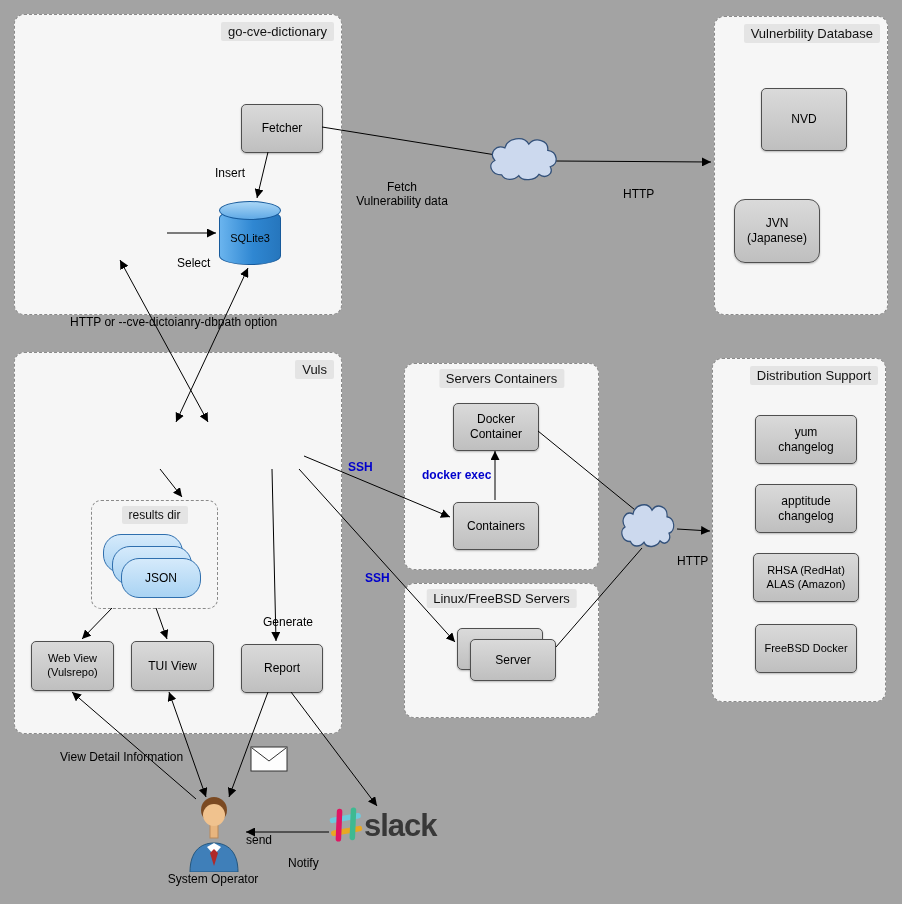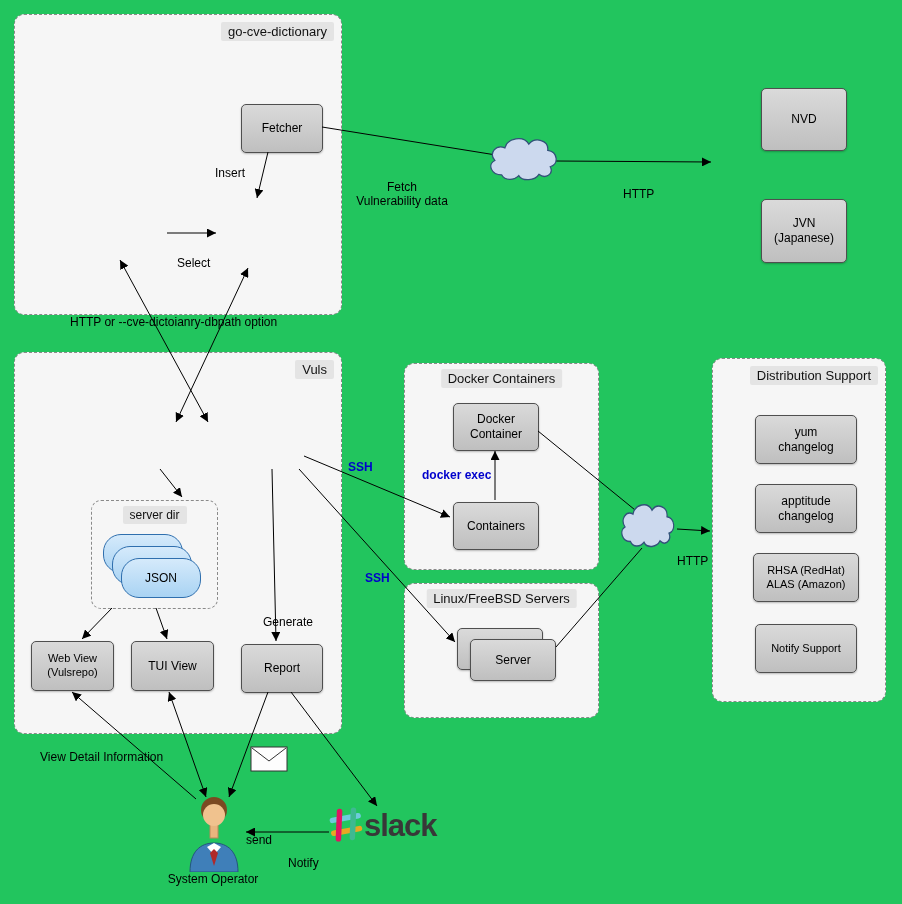--- a/index.html
+++ b/index.html
@@ -1,17 +1,17 @@
 <!DOCTYPE html>
 <html style="--scan-fill: #FFC400; --ssh-blue: #0000CC; --cylinder-fill: #2F87D2; --json-fill: #A9D3F3; --cloud-fill: #CCD9EE; --group-fill: #F6F6F6; --node-fill: #BFBFBF; --chip-fill: #E4E4E4;"><head>
 <meta charset="utf-8">
 <style>
   html,body{margin:0;padding:0;background:#fff;}
   body{font-family:"Liberation Sans","DejaVu Sans",sans-serif;color:#000;}
-  #canvas{position:relative;width:902px;height:904px;background:#22c55e;overflow:hidden;}
+  #canvas{position:relative;width:902px;height:904px;background:#a3a3a3;overflow:hidden;}
 
   .group{position:absolute;background:var(--group-fill,#f6f6f6);border:1px dashed #8a8a8a;border-radius:10px;z-index:1;}
   .subgroup{z-index:2;}
   .group-title{position:absolute;font-size:13px;color:#111;background:var(--chip-fill,#e4e4e4);padding:2px 7px;border-radius:2px;white-space:nowrap;}
   .gt-right{top:7px;right:7px;}
   .gt-center{top:5px;left:50%;transform:translateX(-50%);}
 
   .node{position:absolute;display:flex;align-items:center;justify-content:center;text-align:center;
         font-size:12px;background:linear-gradient(180deg,#dadada,var(--node-fill,#bfbfbf));
         border:1px solid #4f4f4f;border-radius:5px;box-shadow:0 1px 2px rgba(0,0,0,.25);z-index:3;line-height:1.25;}
@@ -37,45 +37,53 @@
   #slack-logo .slack-text{font-size:31px;font-weight:bold;color:#383838;letter-spacing:-1px;line-height:1;}
 </style>
 </head>
 <body>
 
 <div id="canvas">
 
   <div class="group" style="left:14px;top:14px;width:326px;height:299px;">
     <span class="group-title gt-right">go-cve-dictionary</span>
   </div>
+  <div class="group" style="left:714px;top:16px;width:172px;height:297px;">
+    <span class="group-title gt-right">Vulnerbility Database</span>
+  </div>
   <div class="group" style="left:14px;top:352px;width:326px;height:380px;">
     <span class="group-title gt-right">Vuls</span>
   </div>
   <div class="group" style="left:404px;top:363px;width:193px;height:205px;">
-    <span class="group-title gt-center">Docker Containers</span>
+    <span class="group-title gt-center">Servers Containers</span>
   </div>
   <div class="group" style="left:404px;top:583px;width:193px;height:133px;">
     <span class="group-title gt-center">Linux/FreeBSD Servers</span>
   </div>
   <div class="group" style="left:712px;top:358px;width:172px;height:342px;">
     <span class="group-title gt-right">Distribution Support</span>
   </div>
   <div class="group subgroup" style="left:91px;top:500px;width:125px;height:107px;">
-    <span class="group-title gt-center" style="font-size:12px;">server dir</span>
+    <span class="group-title gt-center" style="font-size:12px;">results dir</span>
   </div>
 
   <div class="node" style="left:241px;top:104px;width:80px;height:47px;">
       <span>Fetcher</span>
     </div>
 
+  <div class="cyl">
+    <div class="cyl-body"></div>
+    <div class="cyl-top"></div>
+    <span>SQLite3</span>
+  </div>
 
   <div class="node" style="left:761px;top:88px;width:84px;height:61px;">
       <span>NVD</span>
     </div>
-  <div class="node" style="left:761px;top:199px;width:84px;height:62px;">
+  <div class="node" style="left:734px;top:199px;width:84px;height:62px;border-radius:11px;">
       <span>JVN
 (Japanese)</span>
     </div>
 
 
   <div class="node jsonbox" style="left:103px;top:534px;width:78px;height:37px;"></div>
   <div class="node jsonbox" style="left:112px;top:546px;width:78px;height:37px;"></div>
   <div class="node jsonbox" style="left:121px;top:558px;width:78px;height:38px;">
       <span>JSON</span>
     </div>
@@ -110,35 +118,35 @@
     </div>
   <div class="node" style="left:755px;top:484px;width:100px;height:47px;">
       <span>apptitude
 changelog</span>
     </div>
   <div class="node" style="left:753px;top:553px;width:104px;height:47px;font-size:11px;">
       <span>RHSA (RedHat)
 ALAS (Amazon)</span>
     </div>
   <div class="node" style="left:755px;top:624px;width:100px;height:47px;font-size:11px;">
-      <span>Notify Support</span>
+      <span>FreeBSD Docker</span>
     </div>
 
   <div class="label" style="left:215px;top:166px;">Insert</div>
   <div class="label" style="left:177px;top:256px;">Select</div>
   <div class="label pre" style="left:346px;top:180px;width:112px;">Fetch
 Vulnerability data</div>
   <div class="label" style="left:623px;top:187px;">HTTP</div>
   <div class="label" style="left:70px;top:315px;">HTTP or --cve-dictoianry-dbpath option</div>
   <div class="label blue" style="left:348px;top:460px;">SSH</div>
   <div class="label blue" style="left:365px;top:571px;">SSH</div>
   <div class="label blue" style="left:422px;top:468px;">docker exec</div>
   <div class="label" style="left:677px;top:554px;">HTTP</div>
   <div class="label" style="left:263px;top:586px;margin-top:29px;">Generate</div>
-  <div class="label" style="left:40px;top:750px;text-align:center;">View Detail Information</div>
+  <div class="label" style="left:60px;top:750px;text-align:center;">View Detail Information</div>
   <div class="label" style="left:246px;top:785px;margin-top:48px;">send</div>
   <div class="label" style="left:288px;top:856px;">Notify</div>
   <div class="label" style="left:163px;top:872px;width:100px;text-align:center;">System Operator</div>
 
   <svg id="edges" width="902" height="904">
     <defs>
       <marker id="arr" viewBox="0 0 10 10" refX="10" refY="5" markerWidth="9" markerHeight="9" orient="auto-start-reverse">
         <path d="M0,0 L10,5 L0,10 z" fill="#000"></path>
       </marker>
     </defs>

